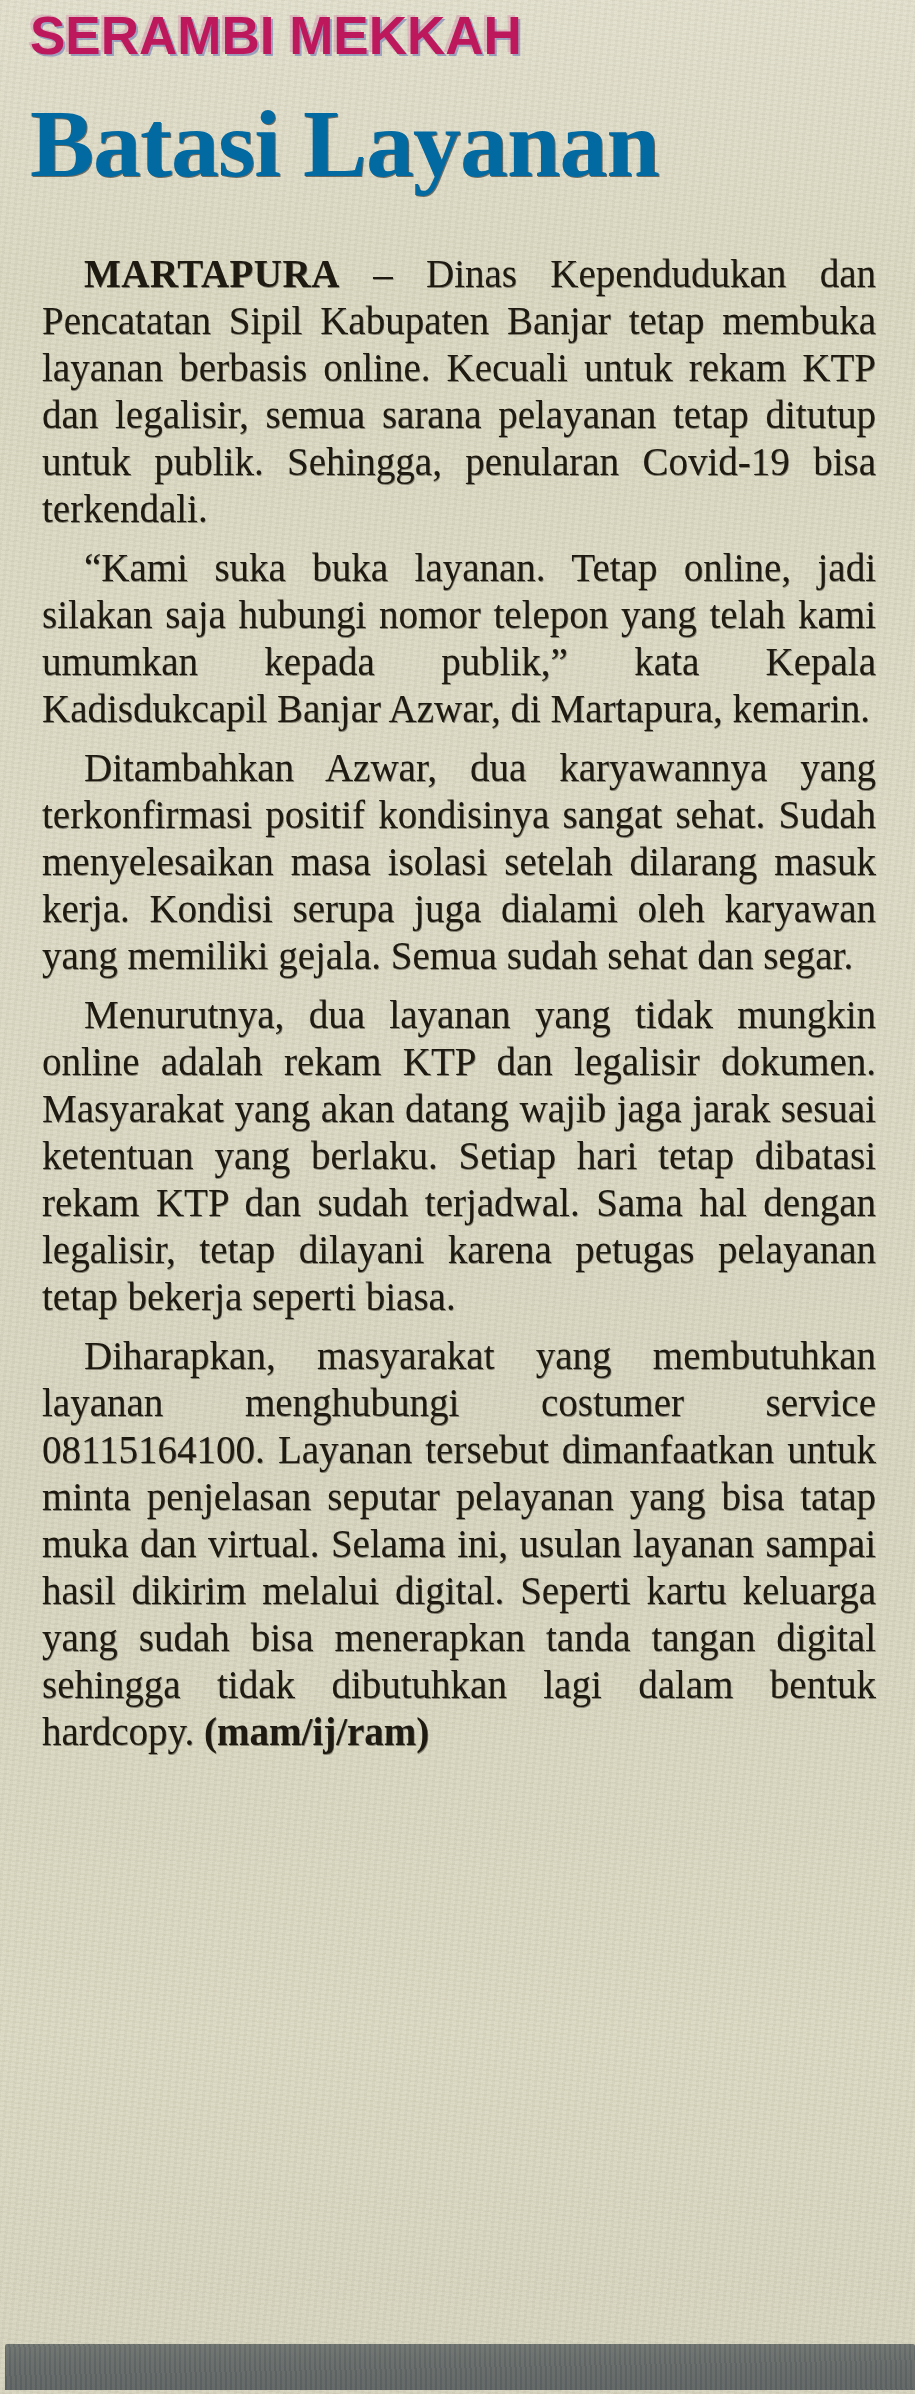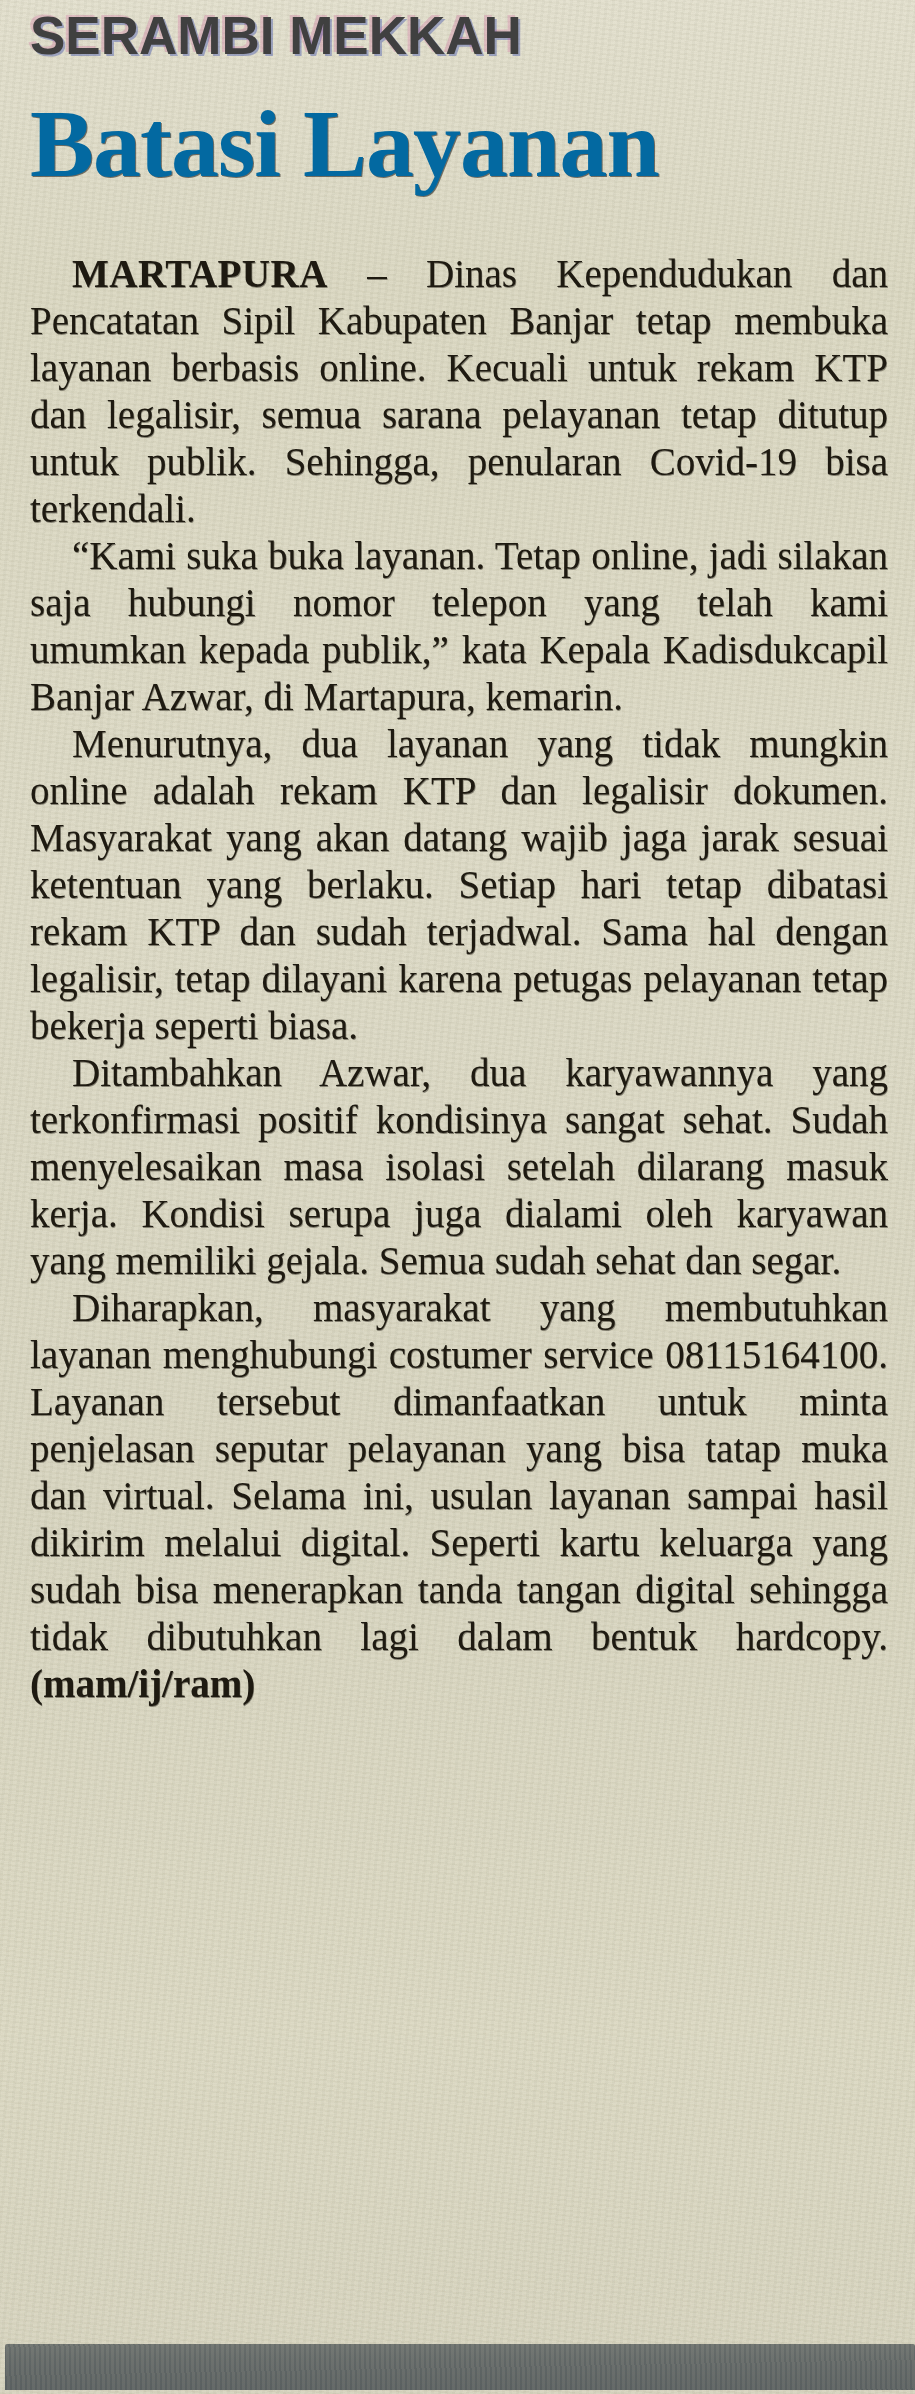--- a/index.html
+++ b/index.html
@@ -37,42 +37,42 @@
     right: 27px;
     top: 0;
   }
   .kicker {
     margin-top: 8px;
     font-family: "Liberation Sans", sans-serif;
     font-weight: 800;
     font-size: 53px;
     line-height: 1.05;
     letter-spacing: 0px;
-    color: #404040;
+    color: #be185d;
     text-shadow: -3px -2px 0 rgba(201,62,140,0.22), 2px 2px 0 rgba(28,51,163,0.35);
   }
   .headline {
     margin: 26px 0 0 0;
     font-family: "Liberation Serif", serif;
     font-weight: bold;
     font-size: 96px;
     line-height: 1.13;
     letter-spacing: -1px;
     color: #0369a1;
     text-shadow: 1px 1px 0 rgba(22,19,14,0.55);
   }
   .body-text {
     margin-top: 52px;
     color: #1e1a11;
     font-size: 39px;
     line-height: 47px;
     text-align: justify;
   }
   .body-text p {
-    margin: 0;
+    margin: 12px;
     text-indent: 42px;
     text-shadow: 0.6px 0.6px 0 rgba(30,26,17,0.45);
     font-family: Liberation Serif, serif;
   }
   .lead-in {
     font-weight: bold;
     letter-spacing: 0.5px;
   }
   .signature {
     font-weight: bold;
@@ -103,23 +103,23 @@
   </h1>
 
   <div class="body-text">
 
     <p>
       <span class="lead-in">MARTAPURA</span><span> – Dinas Kependudukan dan Pencatatan Sipil Kabupaten Banjar tetap membuka layanan berbasis online. Kecuali untuk rekam KTP dan legalisir, semua sarana pelayanan tetap ditutup untuk publik. Sehingga, penularan Covid-19 bisa terkendali.</span>
     </p>
 
     <p>“Kami suka buka layanan. Tetap online, jadi silakan saja hubungi nomor telepon yang telah kami umumkan kepada publik,” kata Kepala Kadisdukcapil Banjar Azwar, di Martapura, kemarin.</p>
 
+    <p>Ditambahkan Azwar, dua karyawannya yang terkonfirmasi positif kondisinya sangat sehat. Sudah menyelesaikan masa isolasi setelah dilarang masuk kerja. Kondisi serupa juga dialami oleh karyawan yang memiliki gejala. Semua sudah sehat dan segar.</p>
+
     <p>Menurutnya, dua layanan yang tidak mungkin online adalah rekam KTP dan legalisir dokumen. Masyarakat yang akan datang wajib jaga jarak sesuai ketentuan yang berlaku. Setiap hari tetap dibatasi rekam KTP dan sudah terjadwal. Sama hal dengan legalisir, tetap dilayani karena petugas pelayanan tetap bekerja seperti biasa.</p>
-
-    <p>Ditambahkan Azwar, dua karyawannya yang terkonfirmasi positif kondisinya sangat sehat. Sudah menyelesaikan masa isolasi setelah dilarang masuk kerja. Kondisi serupa juga dialami oleh karyawan yang memiliki gejala. Semua sudah sehat dan segar.</p>
 
 
 
     <p>
       <span>Diharapkan, masyarakat yang membutuhkan layanan menghubungi costumer service 08115164100. Layanan tersebut dimanfaatkan untuk minta penjelasan seputar pelayanan yang bisa tatap muka dan virtual. Selama ini, usulan layanan sampai hasil dikirim melalui digital. Seperti kartu keluarga yang sudah bisa menerapkan tanda tangan digital sehingga tidak dibutuhkan lagi dalam bentuk hardcopy. </span><span class="signature">(mam/ij/ram)</span>
     </p>
 
   </div>
 </div>
 

